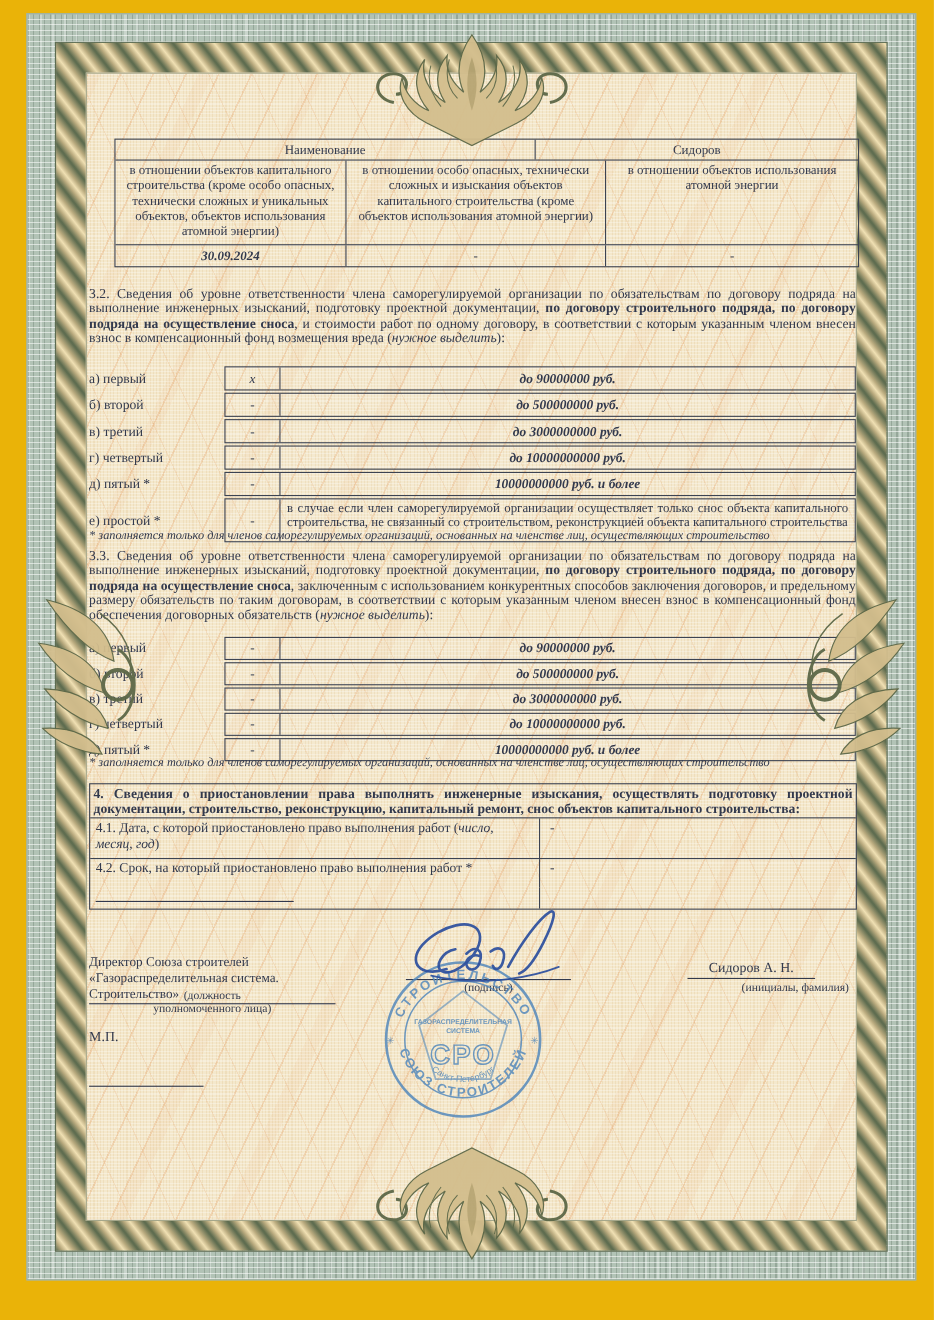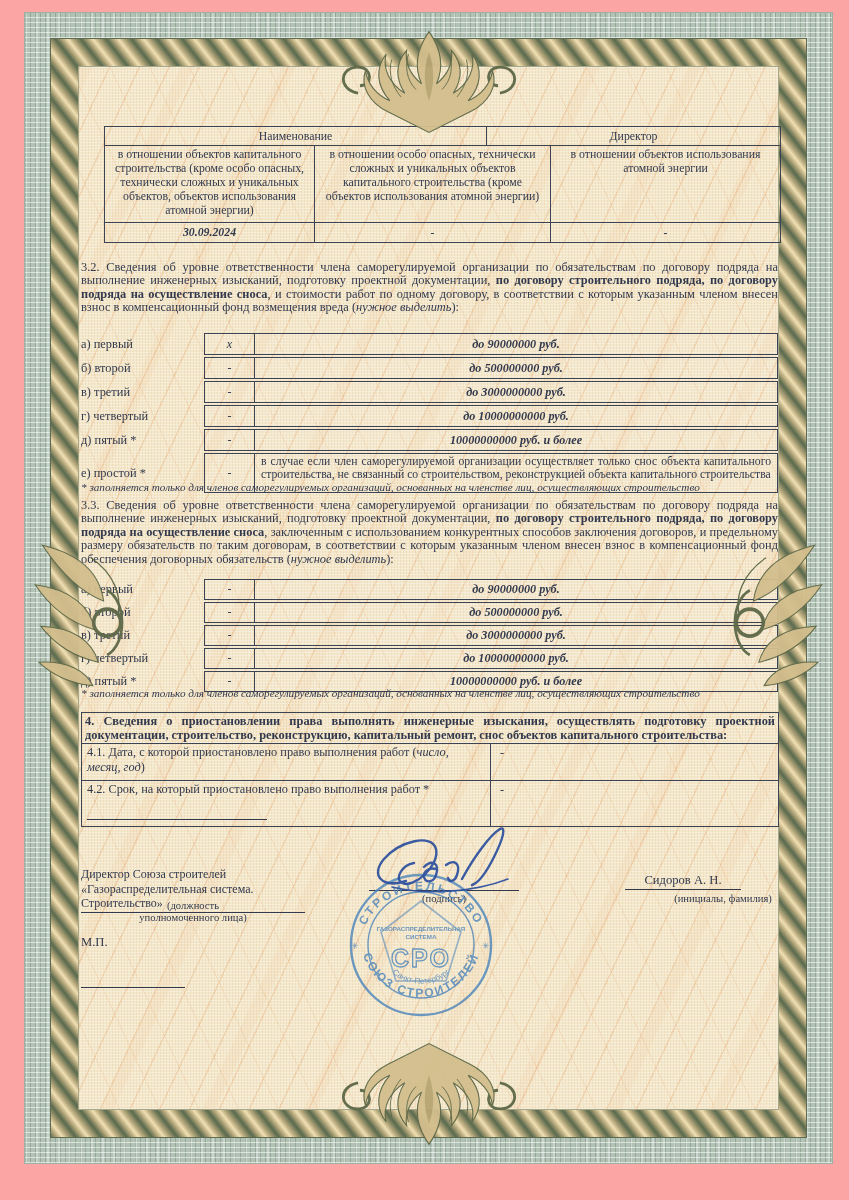--- a/index.html
+++ b/index.html
@@ -1,17 +1,17 @@
 <!DOCTYPE html>
 <html><head>
 <meta charset="utf-8">
 <style>
   html,body { margin:0; padding:0; background:#e9e9e6; }
   .scan {
-    position:relative; width:849px; height:1200px; background:#fca5a5;
+    position:relative; width:849px; height:1200px; background:#eab308;
     font-family:"Liberation Serif","DejaVu Serif",serif; color:#32394d;
     overflow:hidden;
   }
   
   .cert { position:absolute; left:24px; top:12px; width:809px; height:1152px; }
   .band-outer {
     position:absolute; inset:0;
     background-color:#b2c3b6;
     background-image:
       repeating-linear-gradient(0deg, rgba(255,255,255,.55) 0 1px, transparent 1px 5px),
@@ -123,25 +123,25 @@
   </svg>
 
   <div class="cert">
     <div class="band-outer"></div>
     <div class="band-rope"></div>
     <div class="inner">
 
       <div class="tt">
         <div class="tt-row tt-head">
           <div class="tt-cell tt-h1">Наименование</div>
-          <div class="tt-cell tt-h2">Директор</div>
+          <div class="tt-cell tt-h2">Сидоров</div>
         </div>
         <div class="tt-row tt-desc">
           <div class="tt-cell tt-c1">в отношении объектов капитального строительства (кроме особо опасных, технически сложных и уникальных объектов, объектов использования атомной энергии)</div>
-          <div class="tt-cell tt-c2">в отношении особо опасных, технически сложных и уникальных объектов капитального строительства (кроме объектов использования атомной энергии)</div>
+          <div class="tt-cell tt-c2">в отношении особо опасных, технически сложных и изыскания объектов капитального строительства (кроме объектов использования атомной энергии)</div>
           <div class="tt-cell tt-c3">в отношении объектов использования атомной энергии</div>
         </div>
         <div class="tt-row tt-vals">
           <div class="tt-cell tt-c1 b i">30.09.2024</div>
           <div class="tt-cell tt-c2">-</div>
           <div class="tt-cell tt-c3">-</div>
         </div>
       </div>
 
       <p class="para" style="left:2px; top:194px; width:697px;"><span>3.2. Сведения об уровне ответственности члена саморегулируемой организации по обязательствам по договору подряда на выполнение инженерных изысканий, подготовку проектной документации, </span><span class="b">по договору строительного подряда, по договору подряда на осуществление сноса</span><span>, и стоимости работ по одному договору, в соответствии с которым указанным членом внесен взнос в компенсационный фонд возмещения вреда (</span><span class="i">нужное выделить</span><span>):</span></p>

